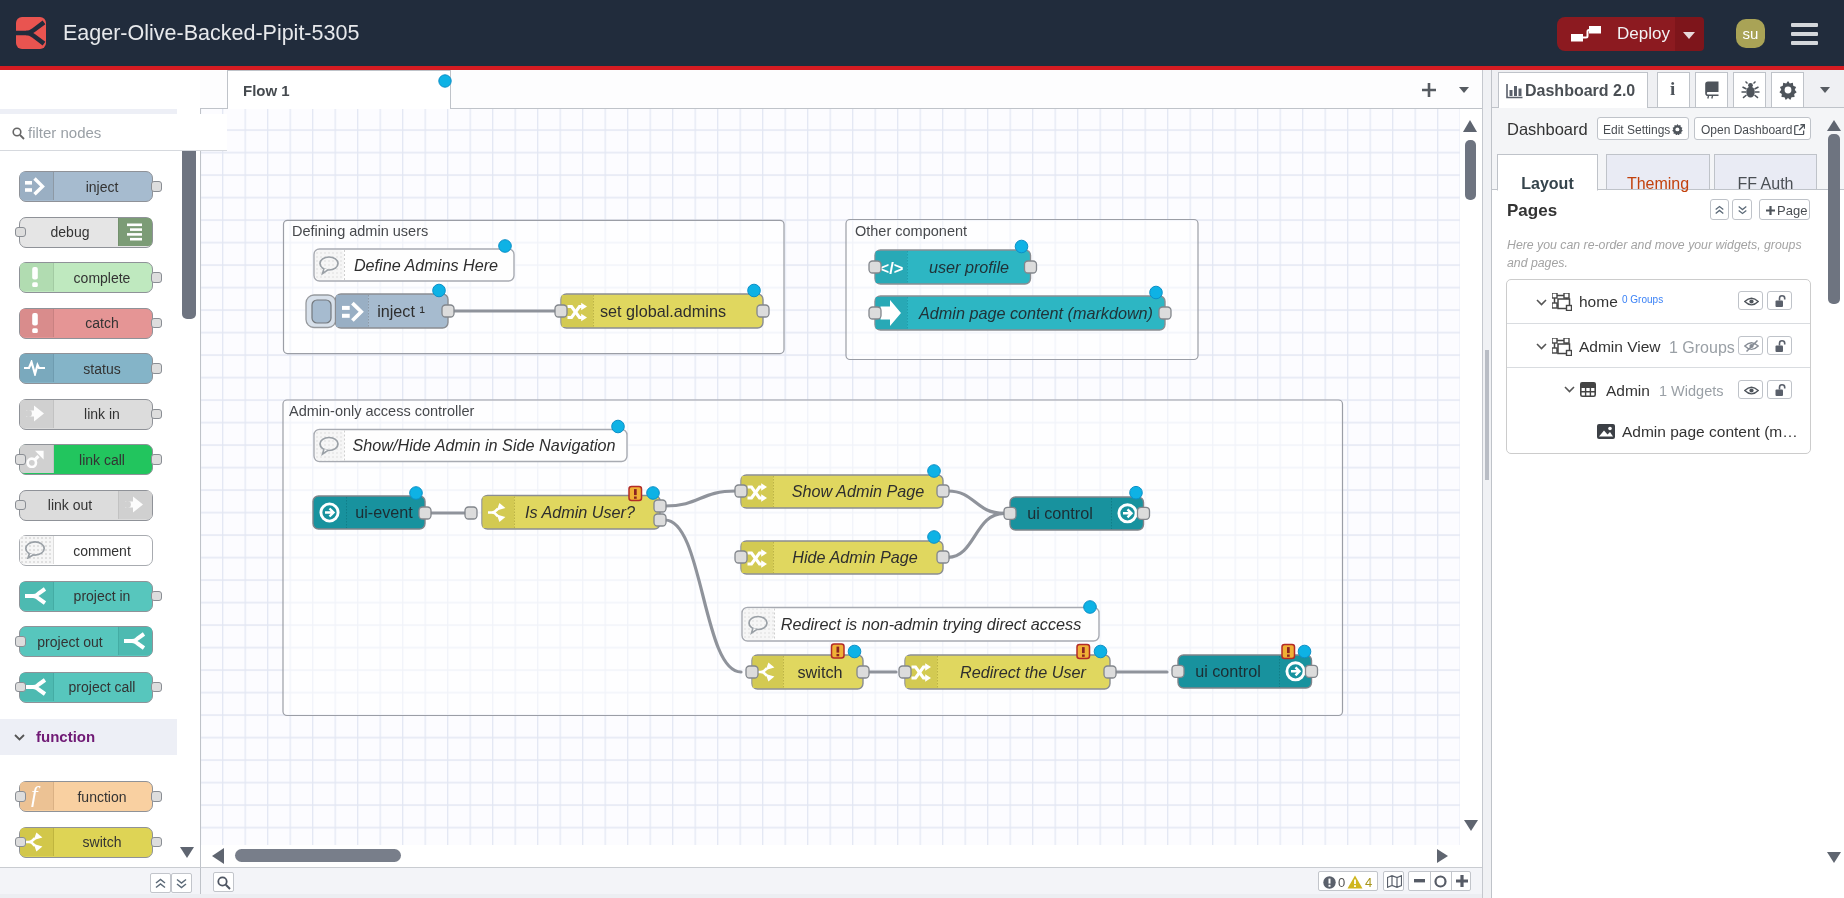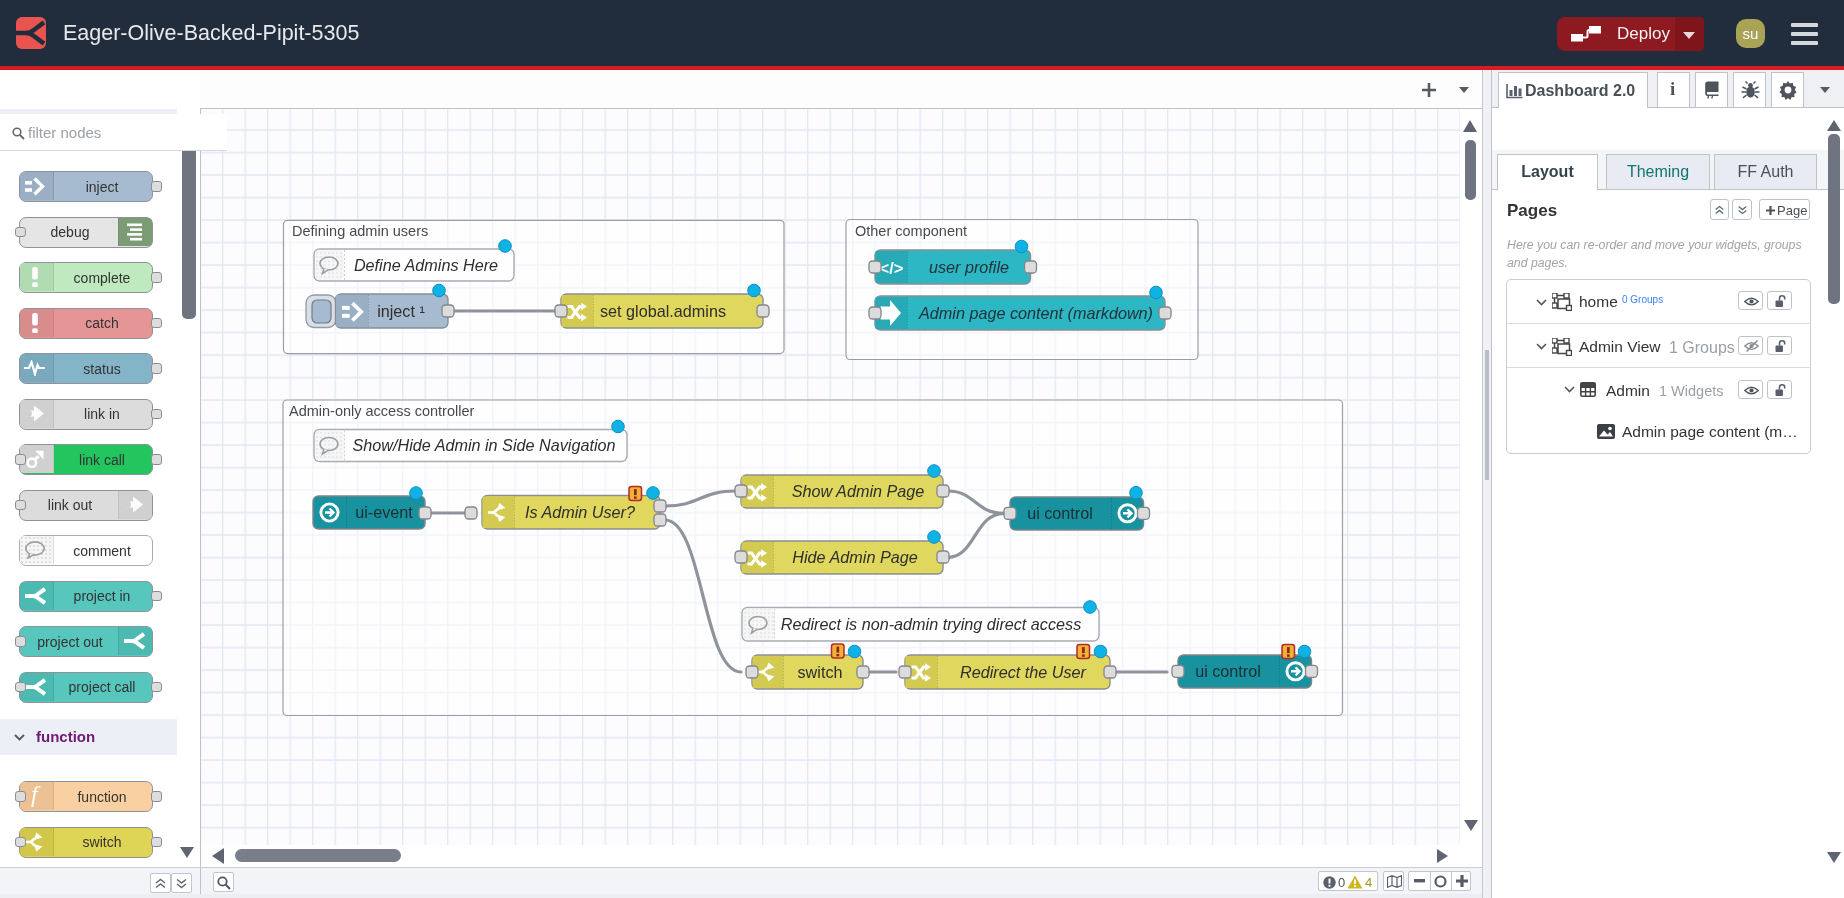--- a/index.html
+++ b/index.html
@@ -43,21 +43,21 @@
   #sepgrip { position:absolute; left:1485px; top:350px; width:3.5px; height:130px; background:#b9bdc5; }
   #sidebar { position:absolute; left:1491px; top:69.5px; width:353px; height:828.5px; background:#fff; border-left:1px solid #bfc3c9; }
   #sbtabbar { position:absolute; left:0; top:0; width:353px; height:38.5px; background:#eff0f3; border-bottom:1px solid #bfc3c9; }
   #sbtab { position:absolute; left:6px; top:2px; width:150px; height:36.5px; background:#fff; border:1px solid #bfc3c9; border-bottom:none; overflow:hidden; }
   #sbtab span { position:absolute; left:26px; top:9px; font-size:16px; color:#4a4f54; font-weight:bold; white-space:nowrap; }
   .sbibtn { position:absolute; top:2.5px; width:33px; height:36px; background:#fff; border:1px solid #bfc3c9; }
   #dashrow { position:absolute; left:0; top:38.5px; width:353px; height:41.5px; background:#f4f5f7; }
   #dashrow .dtitle { position:absolute; left:15px; top:12px; font-size:16.5px; color:#333; }
   .minibtn { position:absolute; top:9px; height:23px; background:#fff; border:1px solid #bfc3c9; border-radius:3px; font-size:12px; color:#494d52; text-align:center; }
   #sbtabs2 { position:absolute; left:0; top:80px; width:353px; height:40px; background:#f4f5f7; border-bottom:1px solid #bfc3c9; }
-  .tab2 { position:absolute; top:4px; height:36px; border:1px solid #bfc3c9; font-size:16px; text-align:center; padding-top:8px; }
+  .tab2 { position:absolute; top:4px; height:36px; border:1px solid #bfc3c9; font-size:16px; text-align:center; padding-top:20px; }
   #pagesrow { position:absolute; left:0; top:120px; width:353px; }
   .thumb { position:absolute; background:#7a8089; border-radius:5px; }
   .tri { position:absolute; width:0; height:0; }
   .treerow-sep { position:absolute; left:0; width:100%; height:0; border-top:1px solid #d9dce0; }
 </style>
 </head>
 <body>
 <div id="app">
 
   <div id="header">
@@ -269,20 +269,26 @@
       <div class="pport" style="left:15px;top:767px"></div>
       <div class="pport" style="left:151px;top:767px"></div>
 
       <div class="tri" style="left:181px;top:52px;border-left:7.5px solid transparent;border-right:7.5px solid transparent;border-bottom:12px solid #5f6570"></div>
       <div class="thumb" style="left:182px;top:73px;width:13.5px;height:176px;background:#6e7480"></div>
       <div class="tri" style="left:180px;top:777px;border-left:7.5px solid transparent;border-right:7.5px solid transparent;border-top:11px solid #5f6570"></div>
     </div>
   </div>
 
   <div id="tabbar">
+    <div id="flowtab">
+        <span>Flow 1</span>
+      <svg width="14" height="14" viewBox="0 0 14 14" style="position:absolute;left:210px;top:3px">
+        <circle cx="7" cy="7" r="6.2" fill="#0eb2e5" stroke="#0c8fc7" stroke-width="1"></circle>
+      </svg>
+    </div>
     <svg width="16" height="16" viewBox="0 0 16 16" style="position:absolute;left:1221px;top:12px">
       <path d="M8 1 V15 M1 8 H15" stroke="#565b61" stroke-width="2.6"></path>
     </svg>
     <svg width="12" height="8" viewBox="0 0 12 8" style="position:absolute;left:1258px;top:16px">
       <path d="M1 1 L6 7 L11 1 Z" fill="#565b61"></path>
     </svg>
   </div>
 
   <div id="canvas">
   <svg width="1259" height="736" viewBox="201 109 1259 736" font-family="Liberation Sans,sans-serif">
@@ -648,24 +654,41 @@
         <svg width="19" height="19" viewBox="0 0 19 19" style="position:absolute;left:7px;top:8px">
           <path d="M9.5 0 L11.4 2.6 L14.6 1.9 L15 5.1 L18 6.3 L16.6 9.2 L18.6 11.8 L16 13.7 L16.4 16.9 L13.2 17 L11.9 20 L9.5 17.8 L7.1 20 L5.8 17 L2.6 16.9 L3 13.7 L0.4 11.8 L2.4 9.2 L1 6.3 L4 5.1 L4.4 1.9 L7.6 2.6 Z" fill="#4e545b" transform="scale(0.95)"></path>
           <circle cx="9" cy="9" r="3.4" fill="#fff"></circle>
         </svg>
       </div>
       <svg width="12" height="8" viewBox="0 0 12 8" style="position:absolute;left:327px;top:16px">
         <path d="M1 1 L6 7 L11 1 Z" fill="#565b61"></path>
       </svg>
     </div>
 
+    <div id="dashrow">
+      <div class="dtitle">Dashboard</div>
+      <div class="minibtn" style="left:105px;width:92px">
+        <span style="position:absolute;left:5px;top:4.5px">Edit Settings</span>
+        <svg width="11" height="11" viewBox="0 0 19 19" style="position:absolute;right:5px;top:6px">
+          <path d="M9.5 0 L11.4 2.6 L14.6 1.9 L15 5.1 L18 6.3 L16.6 9.2 L18.6 11.8 L16 13.7 L16.4 16.9 L13.2 17 L11.9 20 L9.5 17.8 L7.1 20 L5.8 17 L2.6 16.9 L3 13.7 L0.4 11.8 L2.4 9.2 L1 6.3 L4 5.1 L4.4 1.9 L7.6 2.6 Z" fill="#4e545b"></path>
+          <circle cx="9.3" cy="9.3" r="3.4" fill="#fff"></circle>
+        </svg>
+      </div>
+      <div class="minibtn" style="left:202px;width:117px">
+        <span style="position:absolute;left:6px;top:4.5px">Open Dashboard</span>
+        <svg width="11" height="11" viewBox="0 0 12 12" style="position:absolute;right:5px;top:6px">
+          <path d="M10.5 7 V10.5 Q10.5 11.5 9.5 11.5 H1.8 Q0.8 11.5 0.8 10.5 V2.8 Q0.8 1.8 1.8 1.8 H5" stroke="#4e545b" stroke-width="1.4" fill="none"></path>
+          <path d="M7 0.8 H11.5 V5.3 M11.2 1.1 L5.5 6.8" stroke="#4e545b" stroke-width="1.5" fill="none"></path>
+        </svg>
+      </div>
+    </div>
 
     <div id="sbtabs2">
       <div class="tab2" style="left:5px;width:101px;background:#fff;border-bottom:1px solid #fff;color:#35444c;font-weight:bold;height:37px">Layout</div>
-      <div class="tab2" style="left:114px;width:104px;background:#e9ebf4;color:#0f766e">Theming</div>
+      <div class="tab2" style="left:114px;width:104px;background:#e9ebf4;color:#c2410c">Theming</div>
       <div class="tab2" style="left:222px;width:103px;background:#e9ebf4;color:#4a4f54">FF Auth</div>
     </div>
 
     <div id="pagesrow">
       <div style="position:absolute;left:15px;top:11px;font-size:17px;font-weight:bold;color:#333">Pages</div>
       <div class="minibtn" style="left:218px;top:9px;width:19px;height:21px">
         <svg width="11" height="10" viewBox="0 0 13 11" style="position:absolute;left:3px;top:5px">
             <path d="M2 5 L6.5 1.5 L11 5 M2 9.5 L6.5 6 L11 9.5" stroke="#5c6a78" stroke-width="1.5" fill="none"></path>
           </svg>
       </div>

